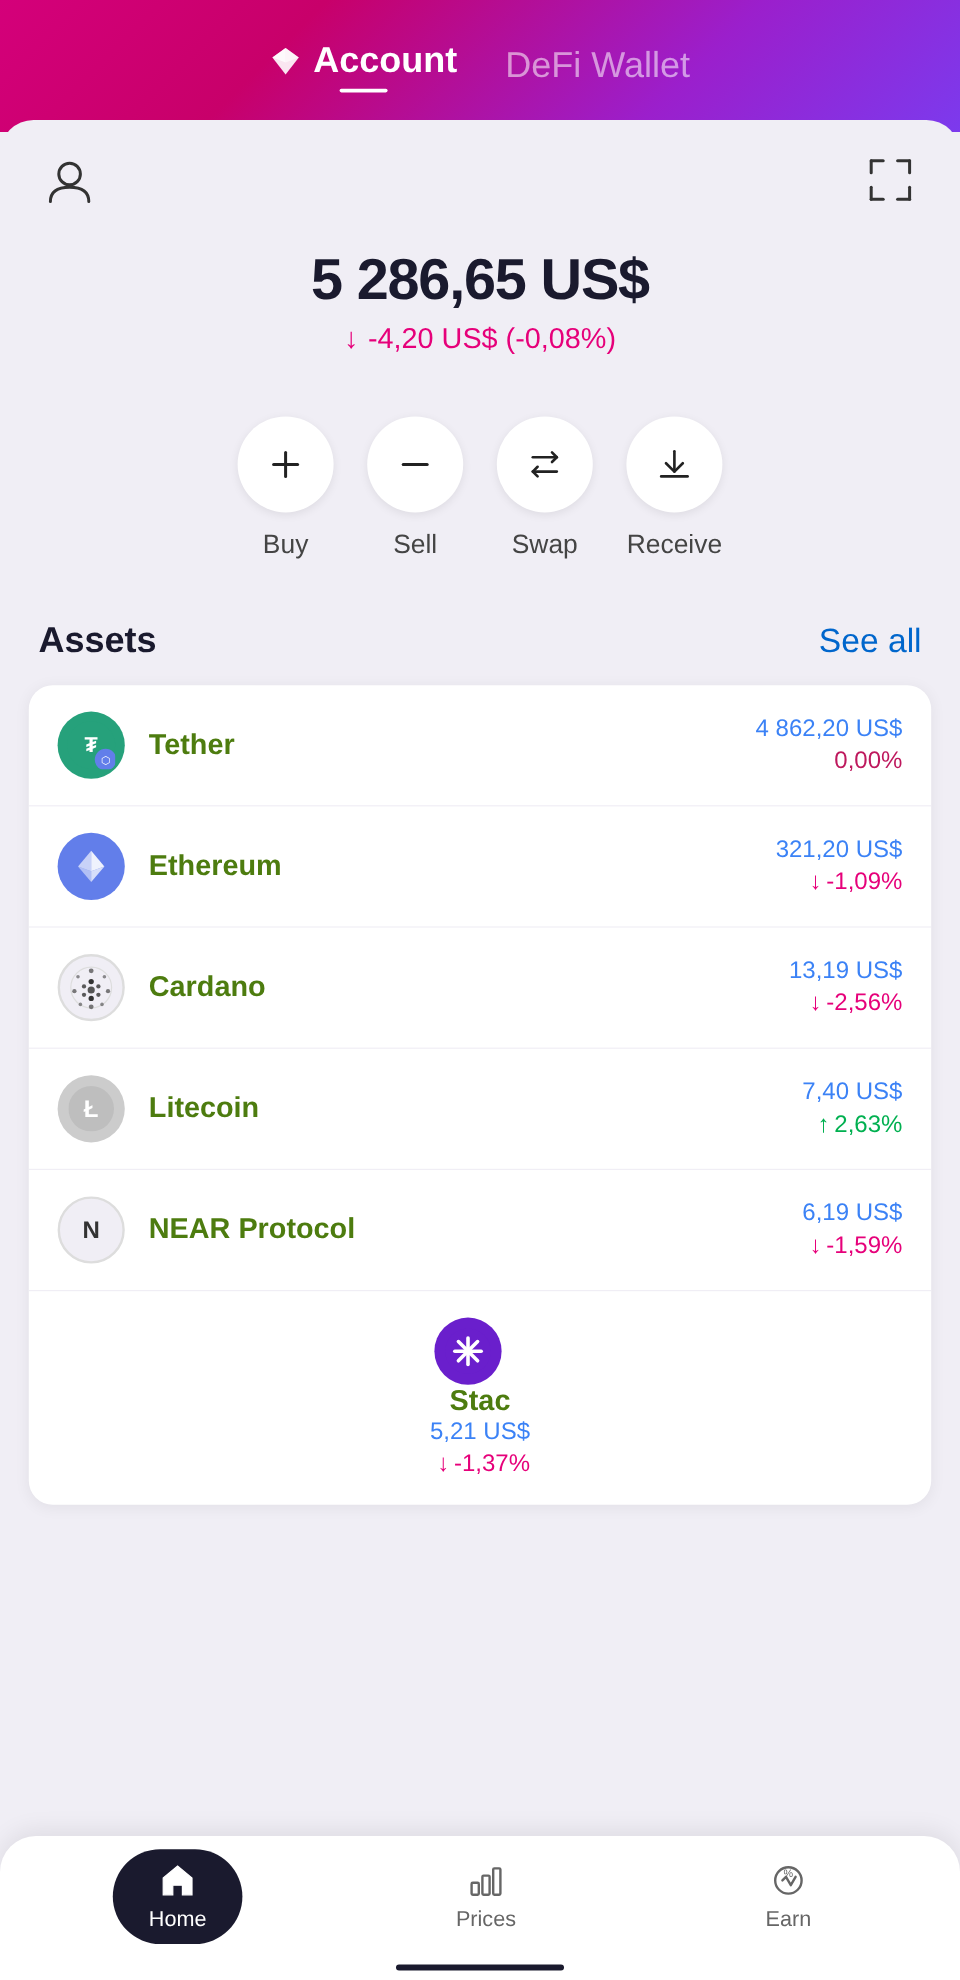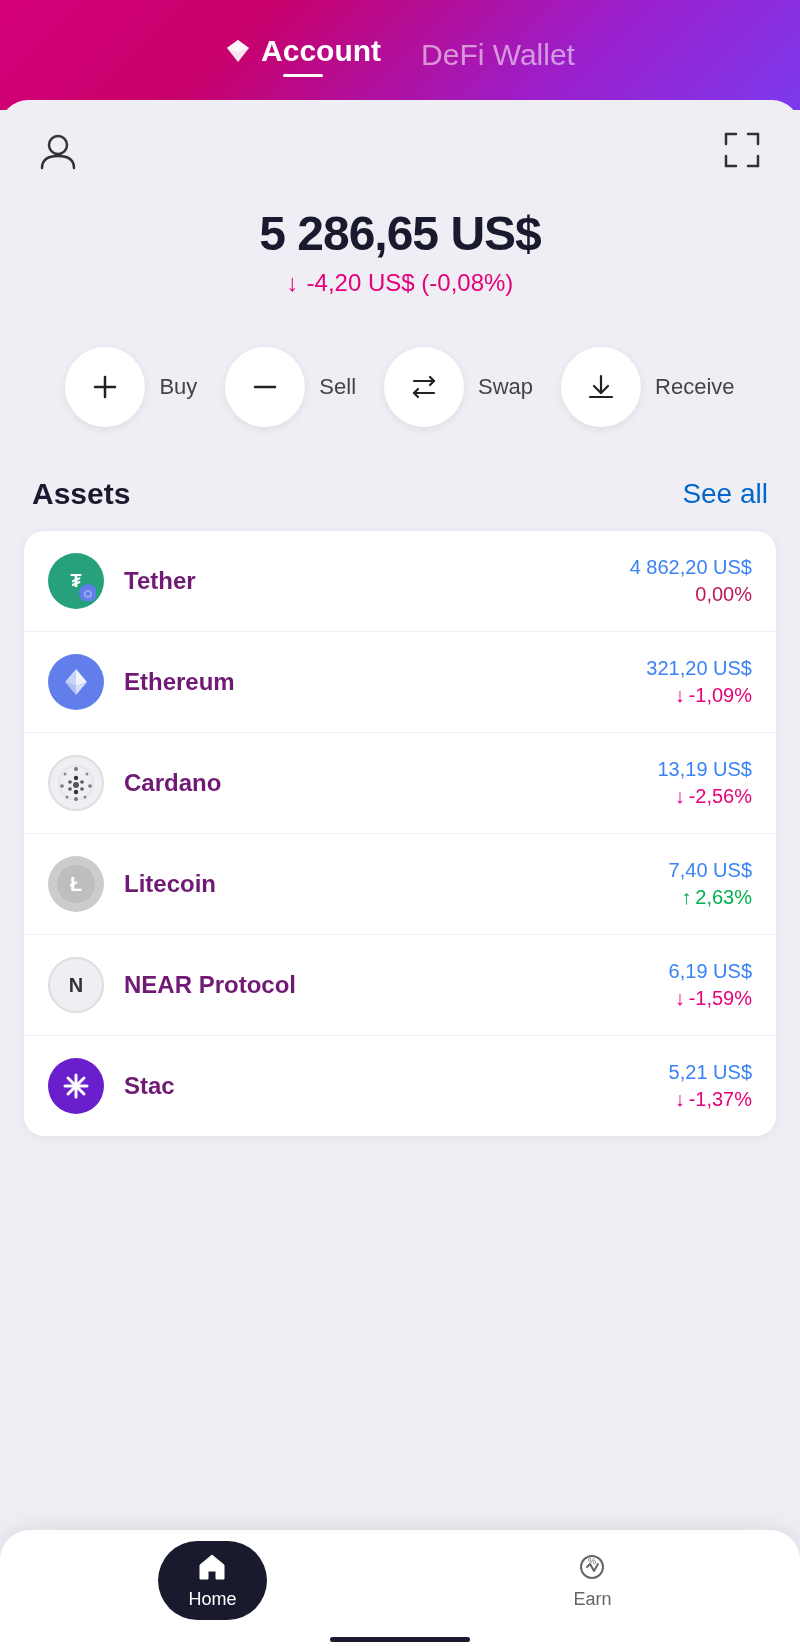--- a/index.html
+++ b/index.html
@@ -106,21 +106,21 @@
     
     .action-buttons {
       display: flex;
       justify-content: center;
       gap: 28px;
       padding: 20px 20px 30px;
     }
 
     .action-btn {
       display: flex;
-      flex-direction: row;
+      flex-direction: column;
       align-items: center;
       gap: 14px;
       cursor: pointer;
     }
 
     .action-circle {
       width: 80px;
       height: 80px;
       border-radius: 50%;
       background: white;
@@ -176,38 +176,39 @@
 
     .asset-item {
       display: flex;
       align-items: center;
       padding: 22px 24px;
       border-bottom: 1px solid #f0eef5;
     }
 
     .asset-item:last-child {
       border-bottom: none;
+      flex-direction: column;
     }
 
     .asset-logo {
       width: 56px;
       height: 56px;
       border-radius: 50%;
       display: flex;
       align-items: center;
       justify-content: center;
       margin-right: 20px;
       flex-shrink: 0;
       overflow: hidden;
     }
 
     .asset-name {
       font-size: 24px;
       font-weight: 600;
-      color: #701a75;
+      color: #4d7c0f;
       flex: 1;
     }
 
     .asset-value-section {
       text-align: right;
     }
 
     .asset-value {
       font-size: 20px;
       font-weight: 400;
@@ -590,20 +591,28 @@
 
 <div class="bottom-nav">
   <div class="nav-item active">
     <svg viewBox="0 0 32 32" fill="none">
       <path d="M4 14 L16 4 L28 14 L28 28 L20 28 L20 20 L12 20 L12 28 L4 28 Z" fill="white" stroke="white" stroke-width="1"></path>
     </svg>
     <span class="nav-label">Home</span>
   </div>
   <div class="nav-item">
     <svg viewBox="0 0 32 32" fill="none">
+      <rect x="4" y="18" width="6" height="10" rx="1" stroke="#666" stroke-width="2" fill="none"></rect>
+      <rect x="13" y="12" width="6" height="16" rx="1" stroke="#666" stroke-width="2" fill="none"></rect>
+      <rect x="22" y="6" width="6" height="22" rx="1" stroke="#666" stroke-width="2" fill="none"></rect>
+    </svg>
+    <span class="nav-label">Prices</span>
+  </div>
+  <div class="nav-item">
+    <svg viewBox="0 0 32 32" fill="none">
       <circle cx="16" cy="16" r="11" stroke="#666" stroke-width="2" fill="none"></circle>
       <path d="M11 16 L14 13 L18 20 L22 13" stroke="#666" stroke-width="2" stroke-linecap="round" stroke-linejoin="round"></path>
       <text x="16" y="13" text-anchor="middle" font-size="9" fill="#666">%</text>
     </svg>
     <span class="nav-label">Earn</span>
   </div>
 </div>
 
 <div class="home-indicator"></div>
 

